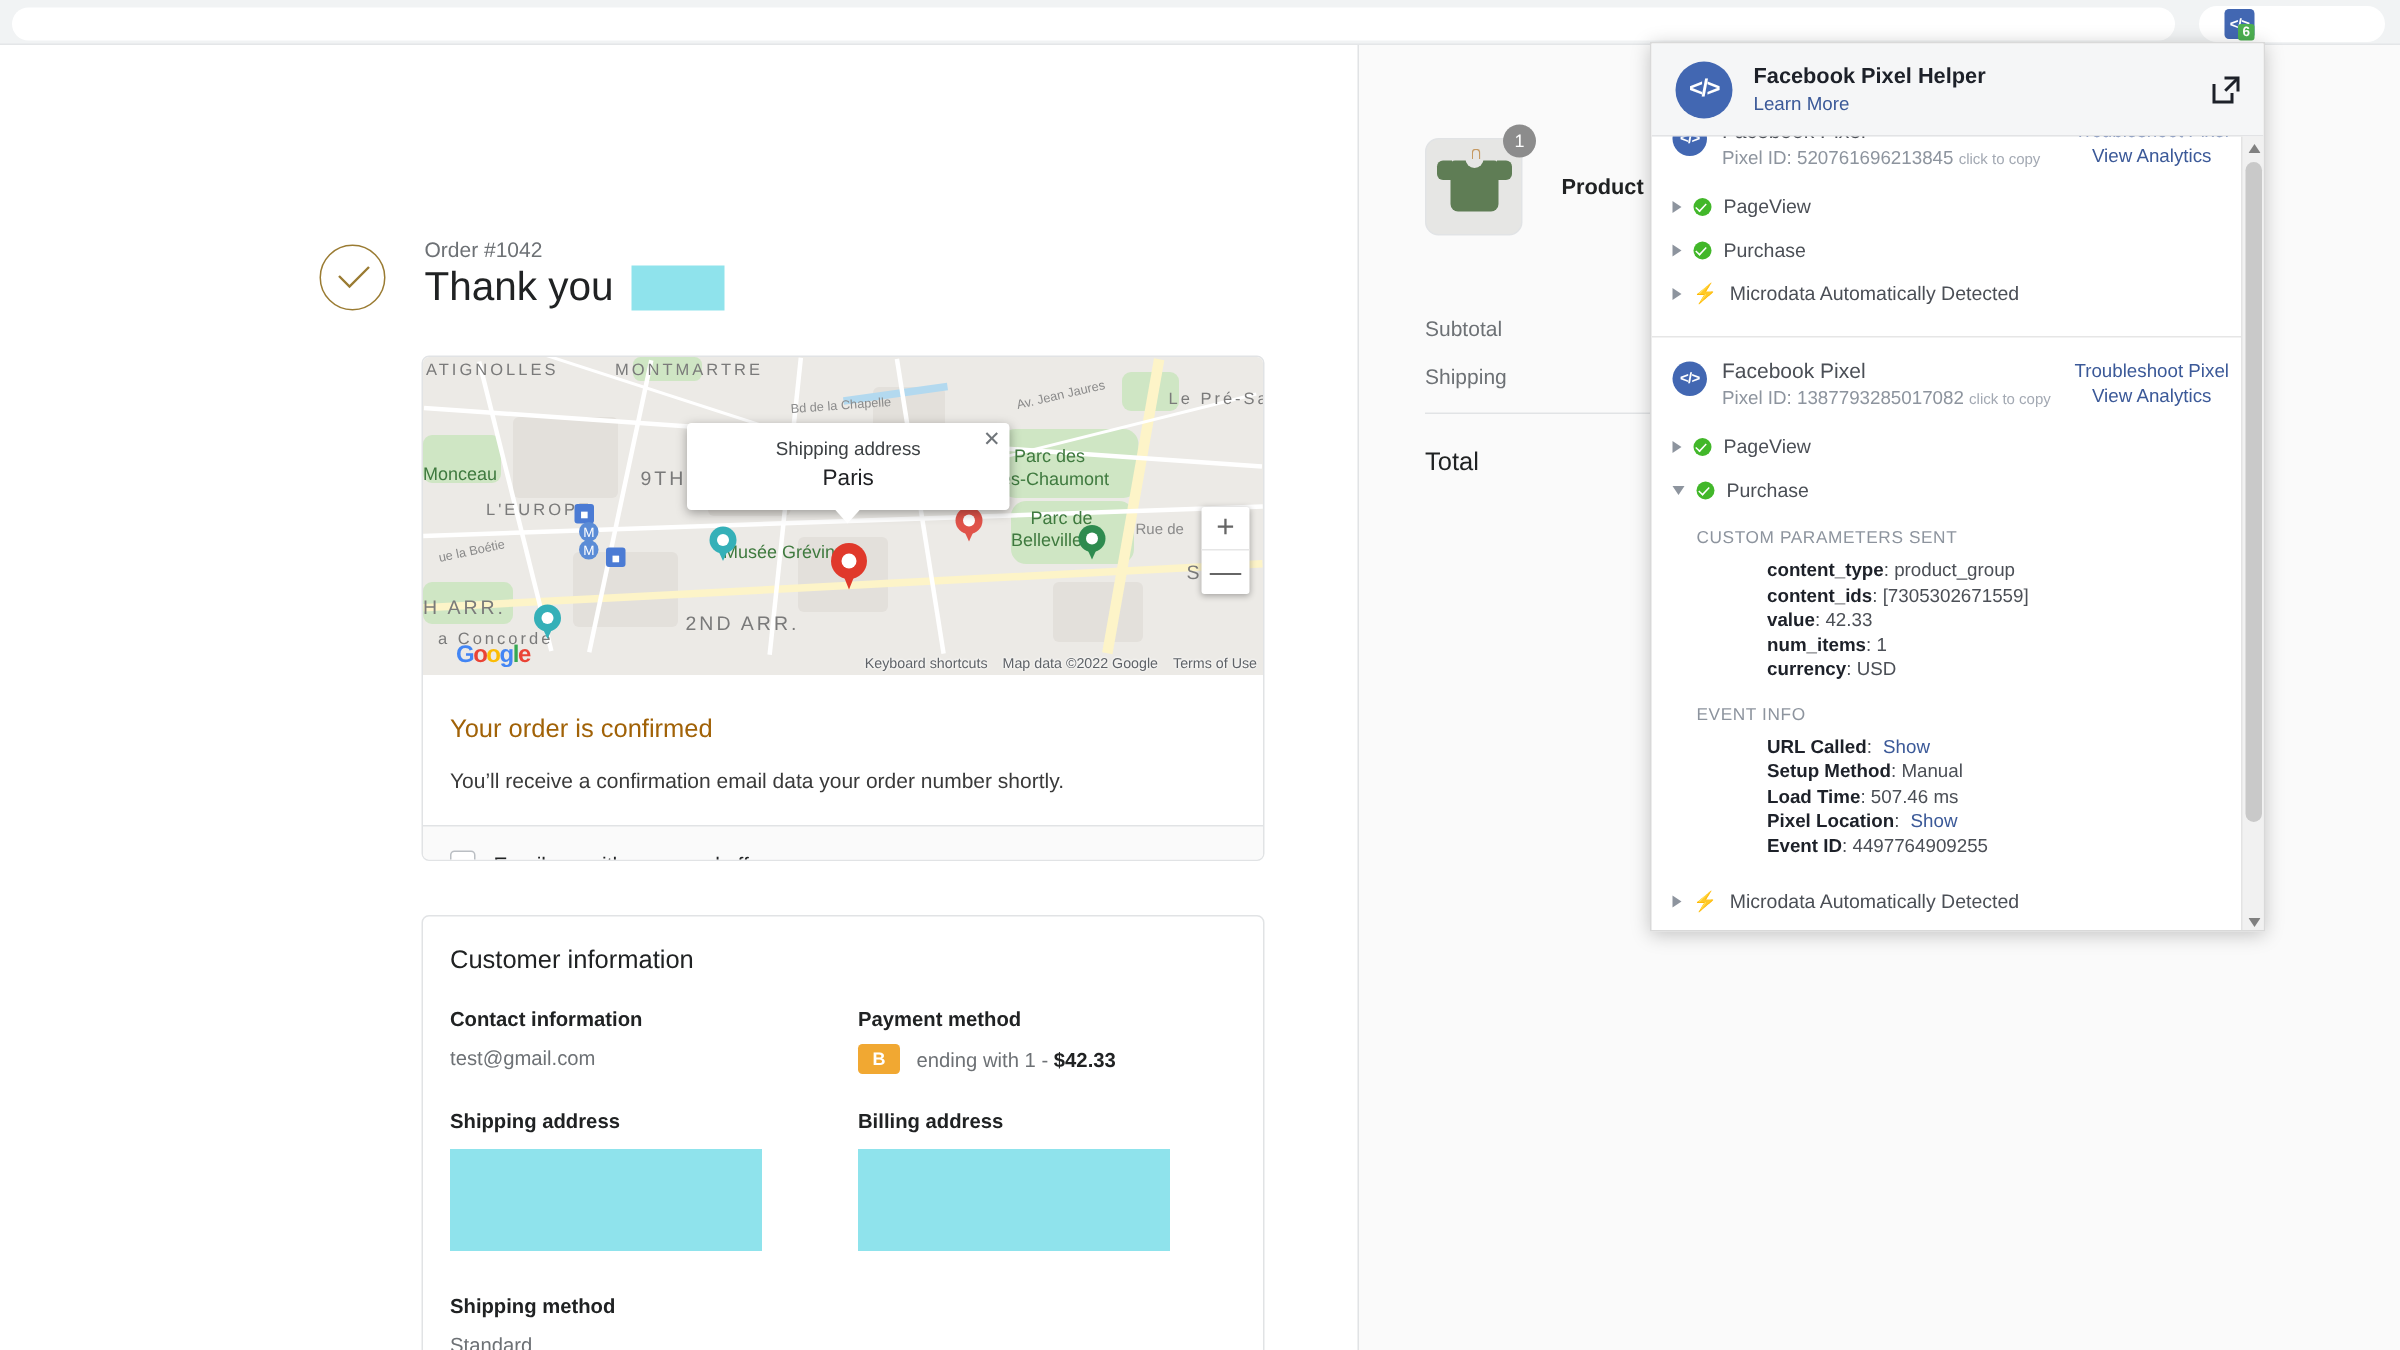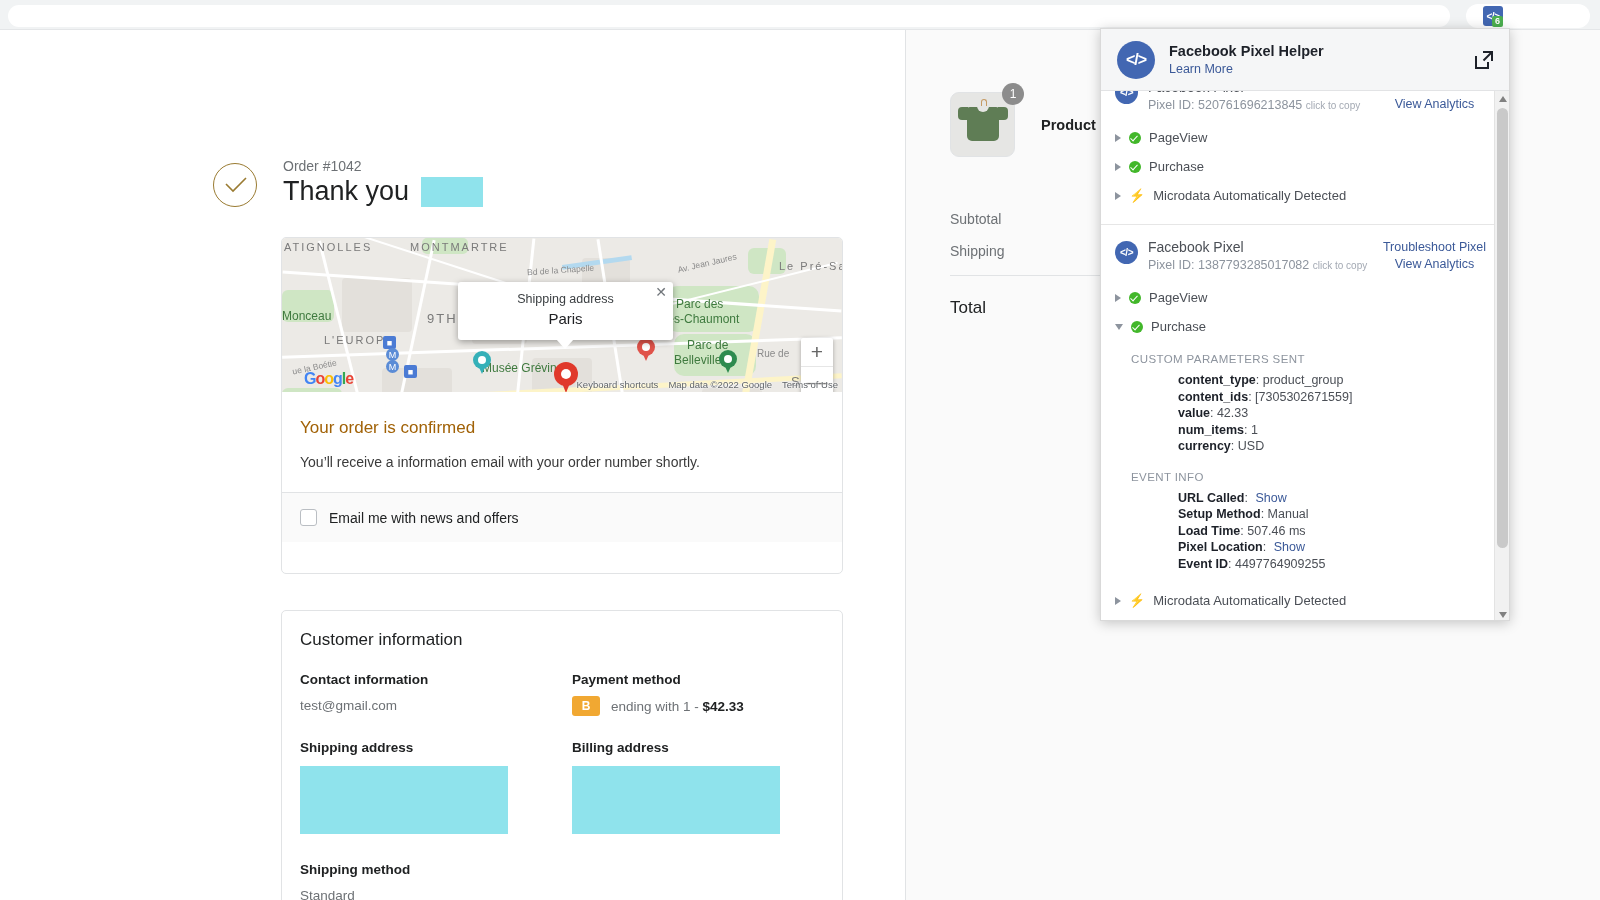--- a/index.html
+++ b/index.html
@@ -66,21 +66,21 @@
   .redact-name { width: 62px; height: 30px; margin-left: 12px; }
 
   
   .card {
     position: absolute; left: 281px;
     border: 1px solid #e1e3e5; border-radius: 5px;
     background: #fff; overflow: hidden;
   }
   .map-card { top: 207px; width: 562px; height: 337px; }
   .map {
-    position: relative; width: 560px; height: 154px;
+    position: relative; width: 560px; height: 212px;
     background: #eceae6; overflow: hidden;
   }
   .map-green { position: absolute; background: #cfe6c4; }
   .map-road { position: absolute; background: #ffffff; }
   .map-road.major { background: #fdf4c8; }
   .map-blk { position: absolute; background: #e3e0db; }
   .map-water { position: absolute; background: #b3d9ef; }
   .map-label {
     position: absolute; font-family: "Liberation Sans", sans-serif;
     color: #6b6b6b; white-space: nowrap;
@@ -445,21 +445,21 @@
 
         <div class="map-attr">
           <span>Keyboard shortcuts</span>
           <span>Map data ©2022 Google</span>
           <span>Terms of Use</span>
         </div>
       </div>
 
       <div class="confirm-body">
         <div class="confirm-title">Your order is confirmed</div>
-        <div class="confirm-sub">You’ll receive a information email with your order number shortly.</div>
+        <div class="confirm-sub">You’ll receive a confirmation email data your order number shortly.</div>
       </div>
       <div class="confirm-foot">
         <div class="chk"></div>
         <div class="chk-label">Email me with news and offers</div>
       </div>
     </div>
 
     <div class="card cust-card">
       <div class="cust-inner">
         <div class="cust-title">Customer information</div>

